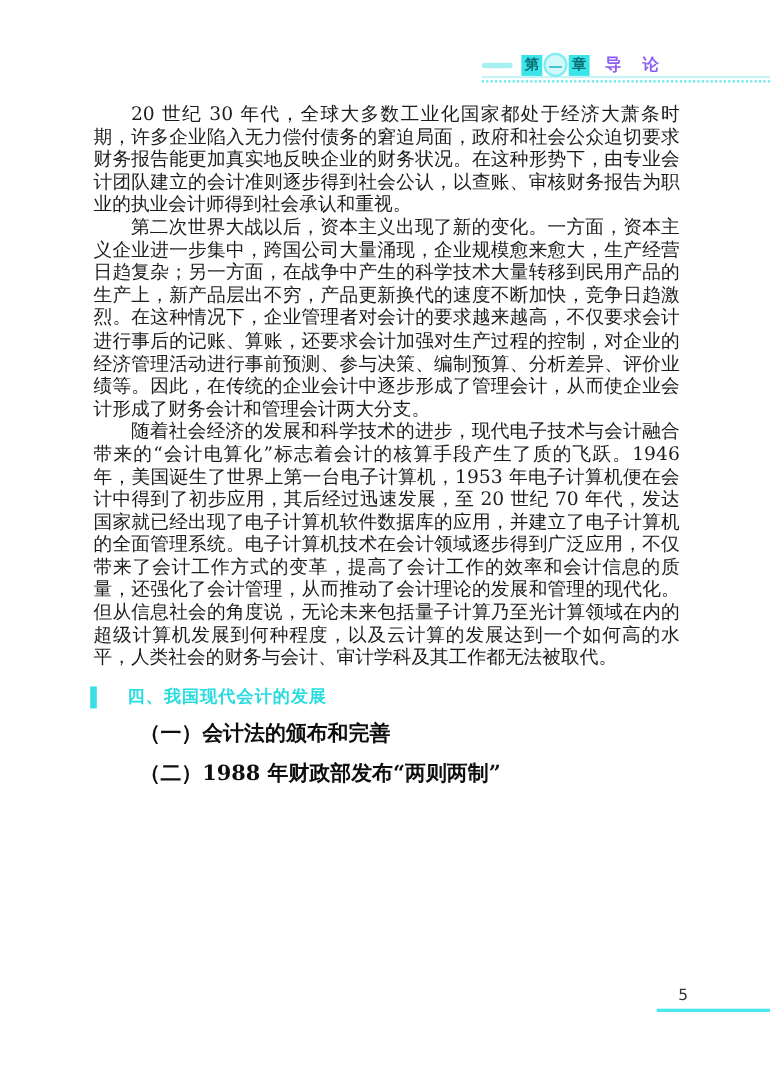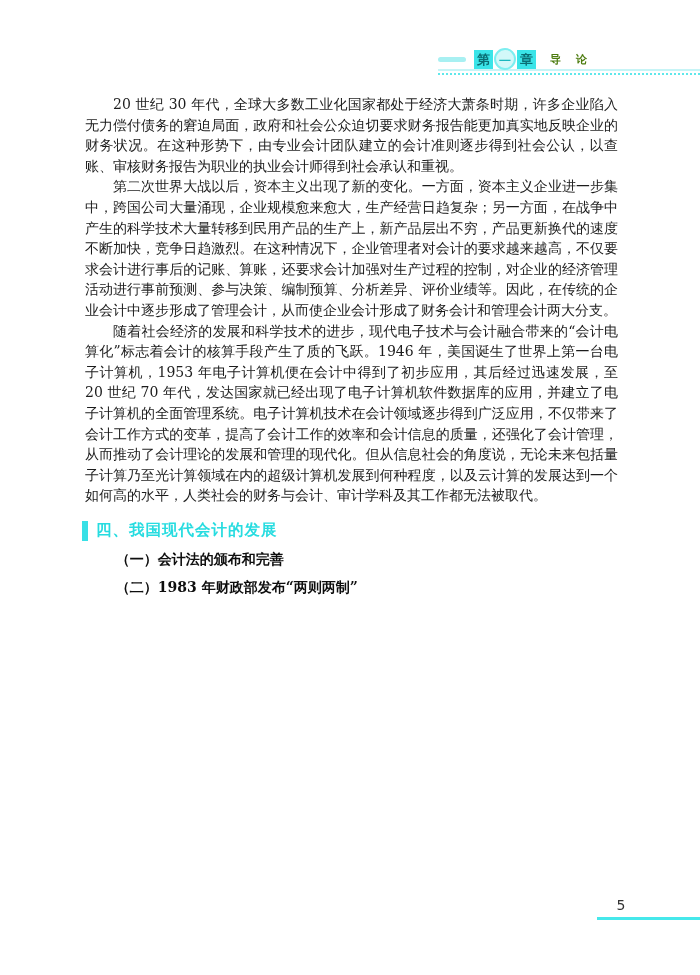--- a/index.html
+++ b/index.html
@@ -73,65 +73,66 @@
     line-height: 22px;
     text-align: center;
     margin: 0 1px;
     flex: 0 0 auto;
     box-sizing: border-box;
   }
   .rh-title {
     margin-left: 14px;
     font-family: "DejaVu Sans", sans-serif;
     font-weight: bold;
-    font-size: 11px;
-    color: #4d7c0f;
+    font-size: 15px;
+    color: #8b5cf6;
     letter-spacing: 2px;
     white-space: nowrap;
   }
 
   
   .content {
     position: absolute;
     left: 85px;
     top: 94px;
     width: 533px;
   }
   .para {
     margin: 0;
-    font-size: 14px;
+    font-size: 17px;
     line-height: 20.6px;
     text-align: justify;
     text-indent: 2em;
     color: #1c1c1c;
   }
   .section-heading {
     display: flex;
     align-items: flex-end;
     margin: 14px 0 10px -3px;
+    gap: 20px;
   }
   .section-bar {
     width: 6px;
     height: 20px;
     background: #38e0e6;
     margin-right: 8px;
     flex: 0 0 auto;
   }
   .section-title {
     font-family: "DejaVu Sans", sans-serif;
     font-weight: bold;
     font-size: 15.5px;
     color: #27dce0;
     letter-spacing: 1px;
   }
   .subhead {
     margin: 10px 0 8px;
     text-indent: 2.2em;
     font-weight: bold;
-    font-size: 14px;
+    font-size: 19px;
     color: #0e0e0e;
   }
 
   
   .page-number {
     position: absolute;
     top: 897px;
     left: 611px;
     width: 20px;
     text-align: center;
@@ -170,19 +171,19 @@
     <p class="para">第二次世界大战以后，资本主义出现了新的变化。一方面，资本主义企业进一步集中，跨国公司大量涌现，企业规模愈来愈大，生产经营日趋复杂；另一方面，在战争中产生的科学技术大量转移到民用产品的生产上，新产品层出不穷，产品更新换代的速度不断加快，竞争日趋激烈。在这种情况下，企业管理者对会计的要求越来越高，不仅要求会计进行事后的记账、算账，还要求会计加强对生产过程的控制，对企业的经济管理活动进行事前预测、参与决策、编制预算、分析差异、评价业绩等。因此，在传统的企业会计中逐步形成了管理会计，从而使企业会计形成了财务会计和管理会计两大分支。</p>
     <p class="para">随着社会经济的发展和科学技术的进步，现代电子技术与会计融合带来的“会计电算化”标志着会计的核算手段产生了质的飞跃。1946 年，美国诞生了世界上第一台电子计算机，1953 年电子计算机便在会计中得到了初步应用，其后经过迅速发展，至 20 世纪 70 年代，发达国家就已经出现了电子计算机软件数据库的应用，并建立了电子计算机的全面管理系统。电子计算机技术在会计领域逐步得到广泛应用，不仅带来了会计工作方式的变革，提高了会计工作的效率和会计信息的质量，还强化了会计管理，从而推动了会计理论的发展和管理的现代化。但从信息社会的角度说，无论未来包括量子计算乃至光计算领域在内的超级计算机发展到何种程度，以及云计算的发展达到一个如何高的水平，人类社会的财务与会计、审计学科及其工作都无法被取代。</p>
 
     <div class="section-heading">
       <span class="section-bar"></span>
       <span class="section-title">四、我国现代会计的发展</span>
     </div>
 
     <p class="subhead">（一）会计法的颁布和完善</p>
 
-    <p class="subhead">（二）1983 年财政部发布“两则两制”</p>
+    <p class="subhead">（二）1988 年财政部发布“两则两制”</p>
   </div>
 
   <div class="page-number">5</div>
   <div class="footer-rule"></div>
 
 </div>
 
 </body></html>

